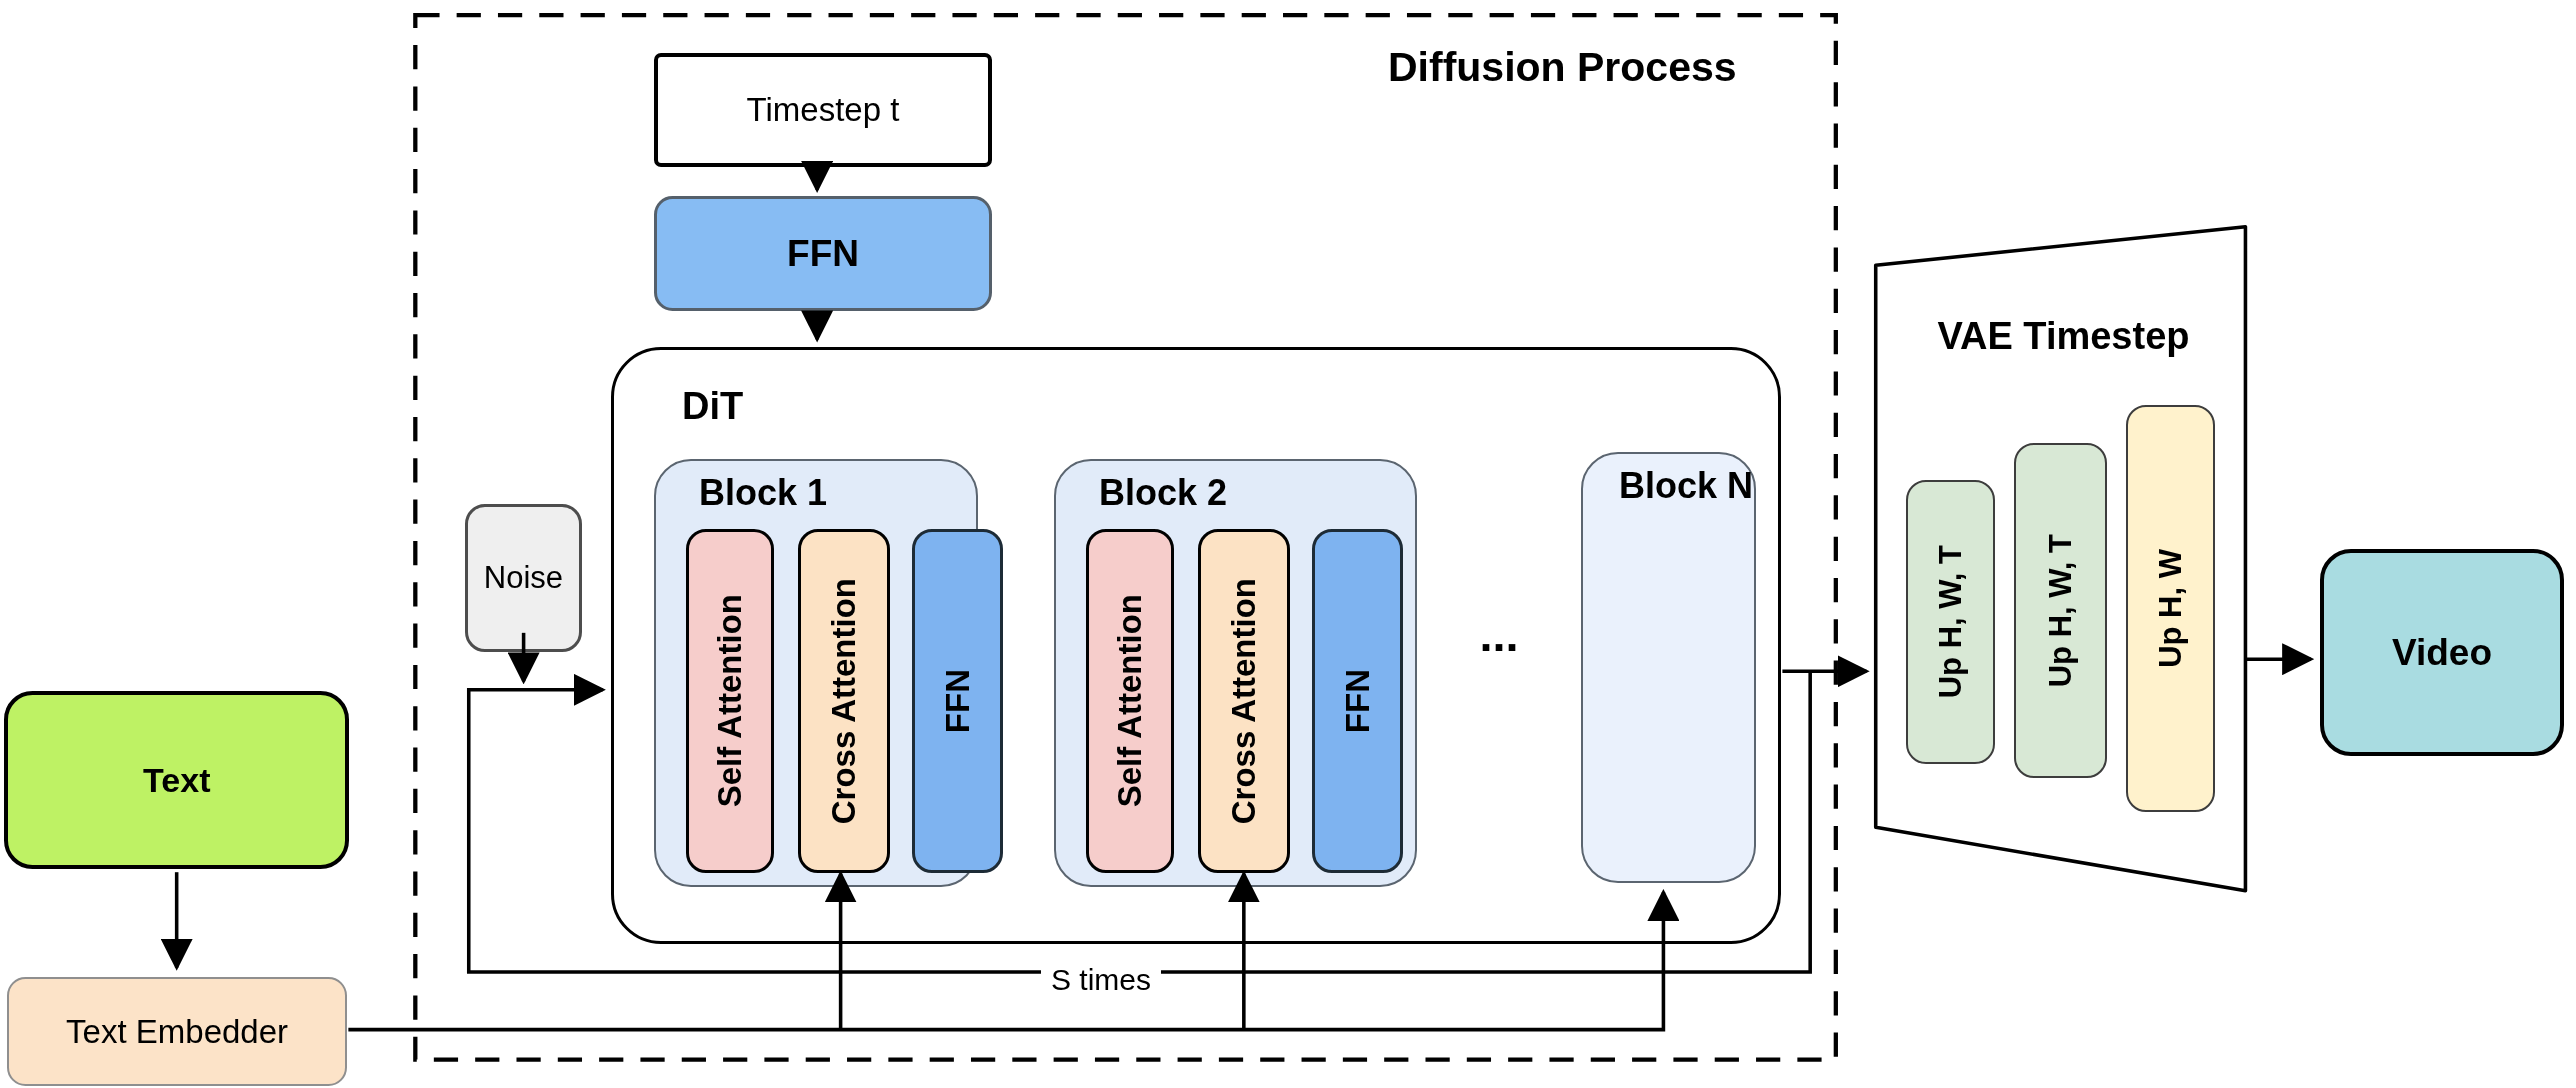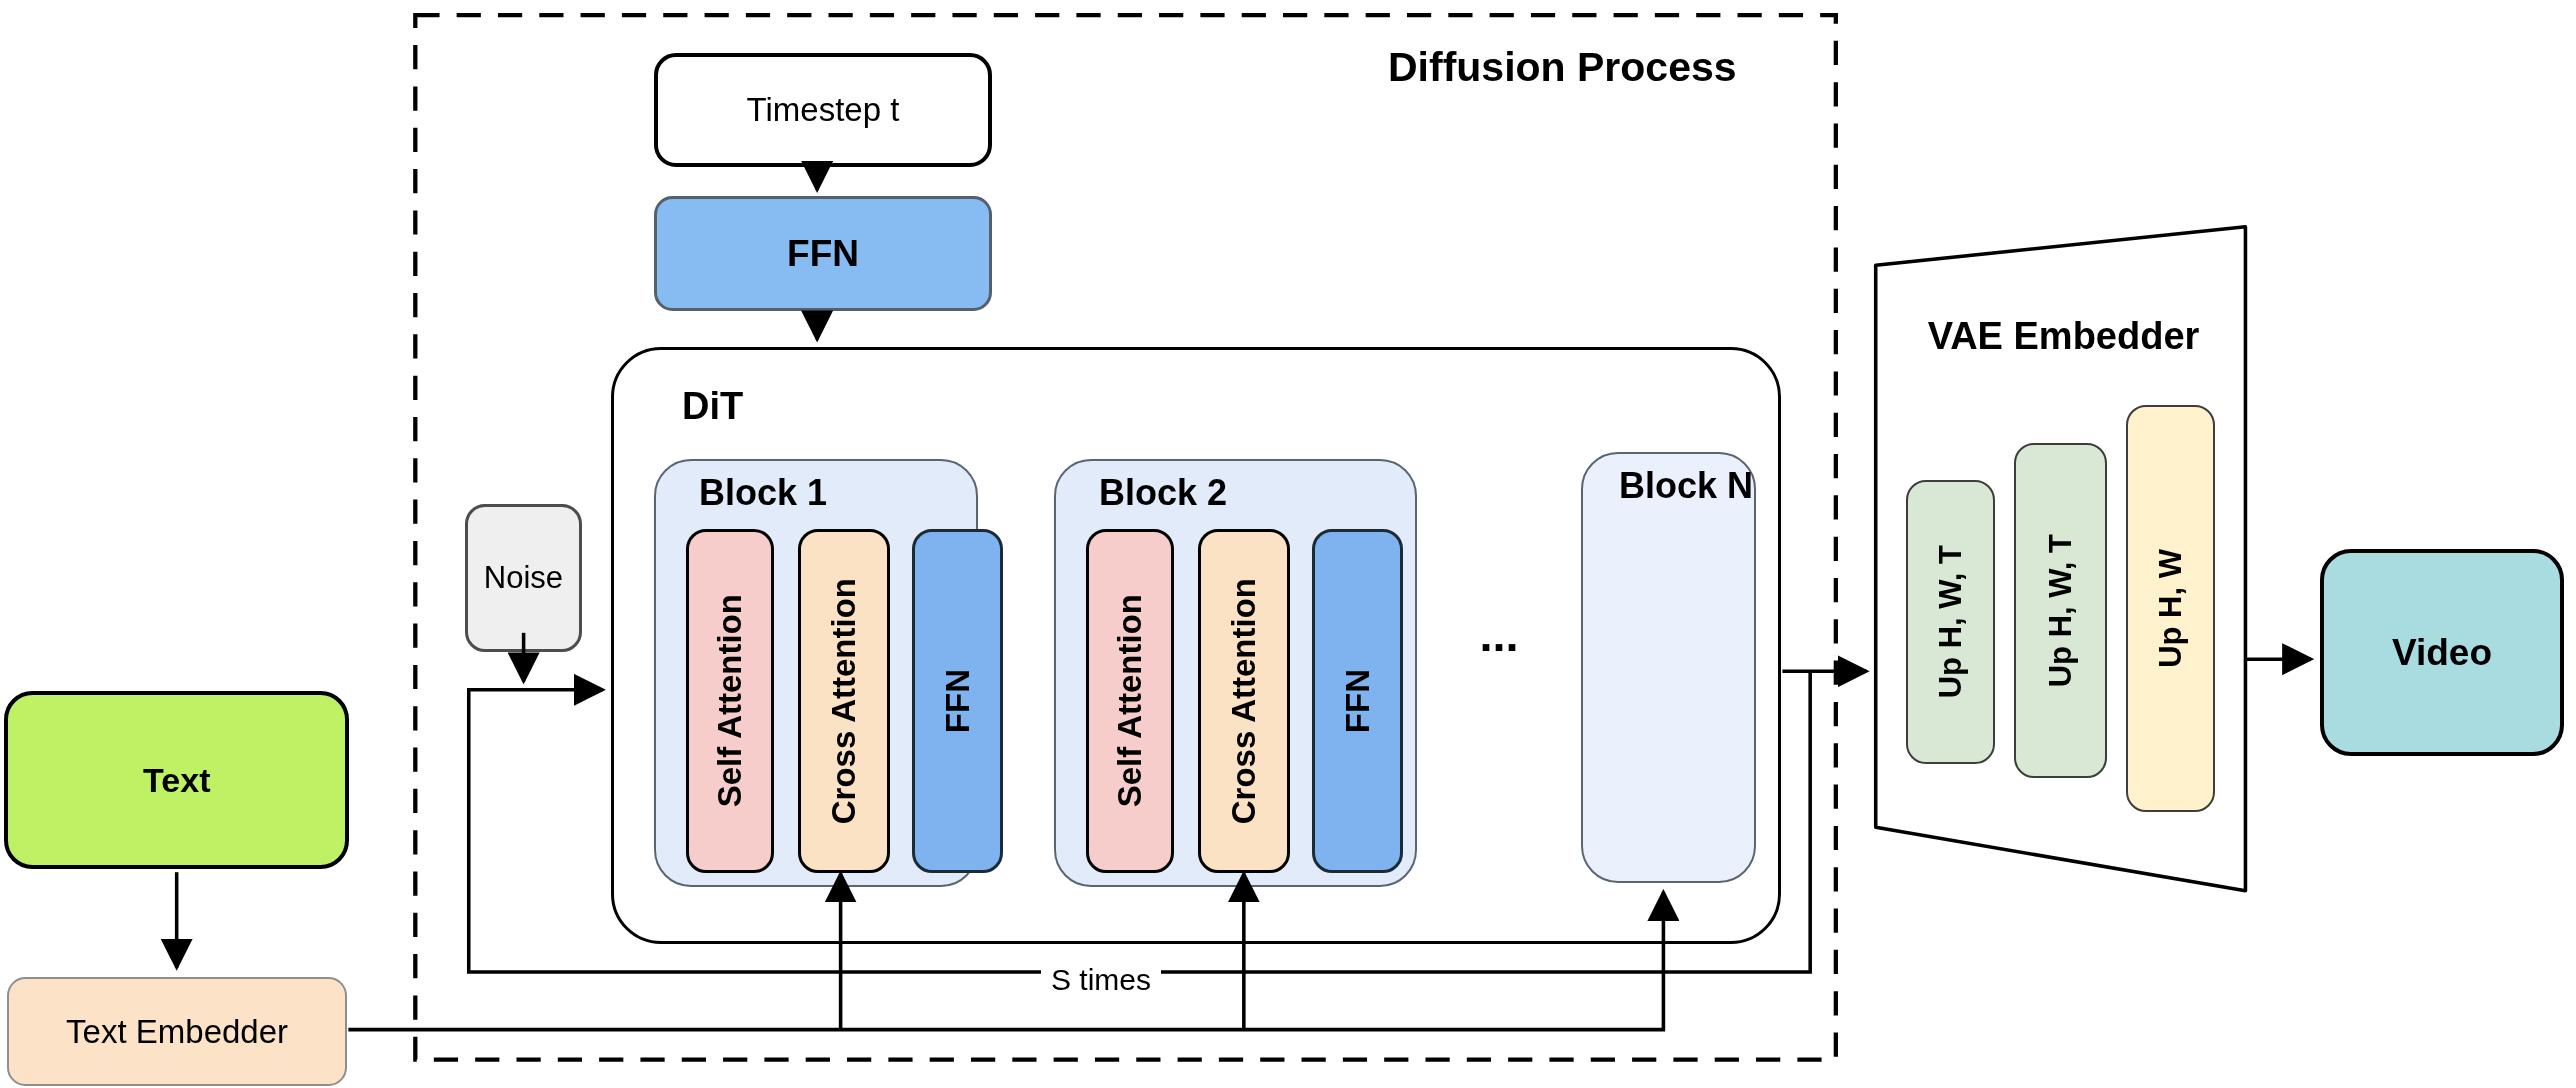--- a/index.html
+++ b/index.html
@@ -15,21 +15,21 @@
   svg.layer { position: absolute; left: 0; top: 0; width: 2576px; height: 1089px; pointer-events: none; }
 
   .node {
     display: flex;
     align-items: center;
     justify-content: center;
     text-align: center;
     color: #000;
   }
   .timestep-box { left: 654px; top: 53px; width: 338px; height: 114px;
-    background: #ffffff; border: 4.3px solid #000; border-radius: 22px;
+    background: #ffffff; border: 4.3px solid #000; border-radius: 7px;
     font-size: 33px; }
   .ffn-top-box { left: 654px; top: 196px; width: 338px; height: 115px;
     border: 3.6px solid #55606b; border-radius: 18.5px;
     font-size: 37px; font-weight: bold; }
 
   .dit-box { left: 611px; top: 347px; width: 1170px; height: 597px;
     background: #ffffff; border: 3.6px solid #000; border-radius: 50px; }
   .dit-label { left: 682px; top: 385px; font-size: 38px; font-weight: bold; }
 
   .block { border: 2.8px solid #5b6570; border-radius: 37px; }
@@ -79,21 +79,21 @@
 <body>
 
 <div class="stage">
 
   <svg class="layer" viewBox="0 0 3616 1528">
     <rect x="583" y="21" width="1994" height="1466" fill="none" stroke="#000" stroke-width="6" stroke-dasharray="34 24"></rect>
     <polygon points="2633,372 3152,318 3152,1250 2633,1161" fill="#ffffff" stroke="#000" stroke-width="5" stroke-linejoin="round"></polygon>
   </svg>
 
   <div class="abs diffusion-title">Diffusion Process</div>
-  <div class="abs vae-title">VAE Embedder</div>
+  <div class="abs vae-title">VAE Timestep</div>
 
   <div class="abs node timestep-box">
     <span>Timestep t</span>
   </div>
   <div class="abs node ffn-top-box" style="background-color: rgb(135, 188, 243);">
     <span>FFN</span>
   </div>
 
   <div class="abs dit-box"></div>
   <div class="abs dit-label">DiT</div>

